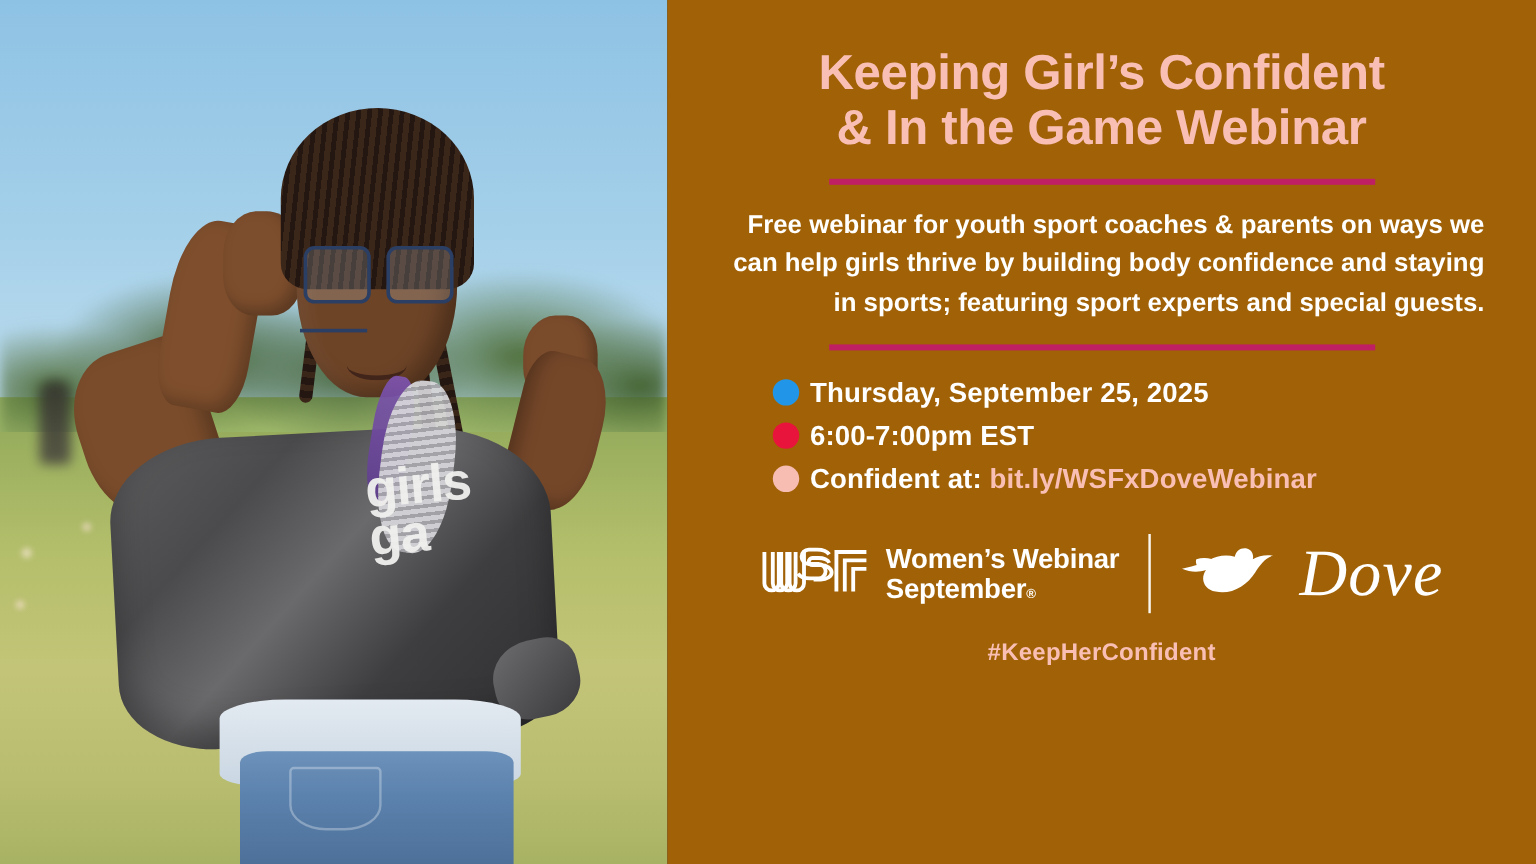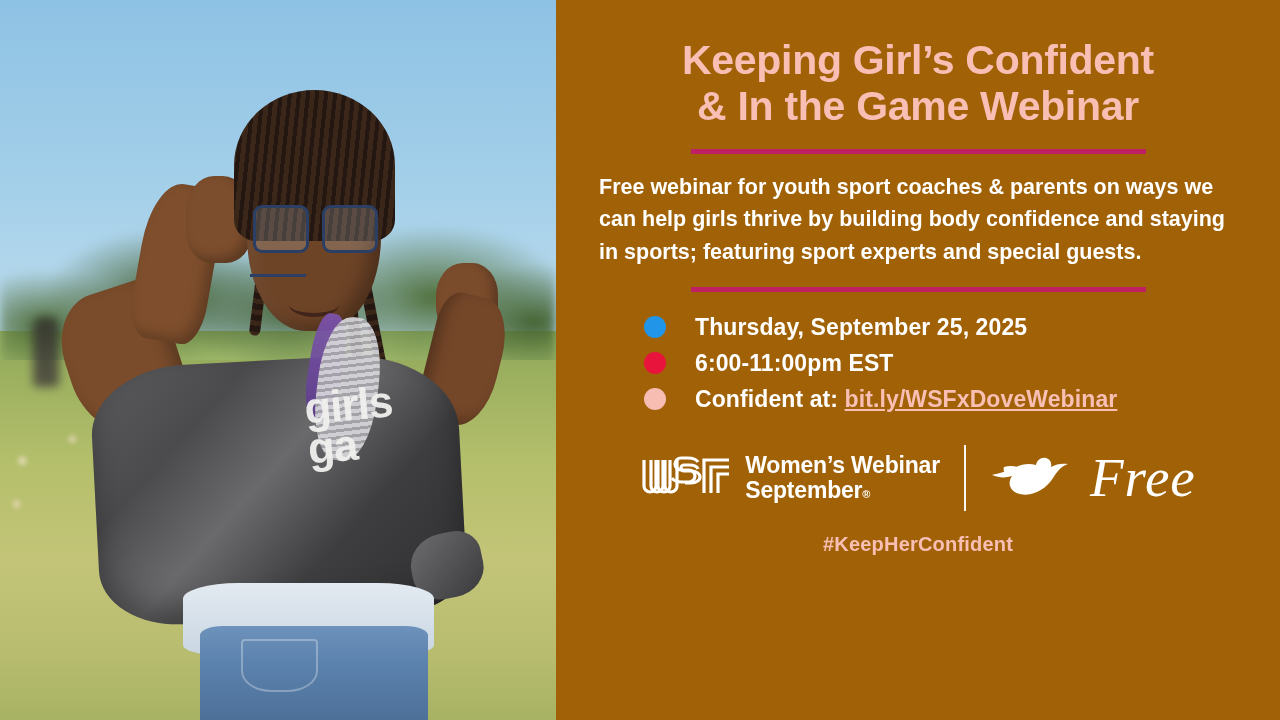--- a/index.html
+++ b/index.html
@@ -164,34 +164,34 @@
   .title{
     color:#f9bfb5; font-weight:700; font-size:41px; line-height:1.12;
     text-align:center; letter-spacing:-.3px; max-width:640px;
   }
   .rule{
     width:455px; height:5px; background:#bf1f63; margin:19px 0 0 0;
   }
   .rule.second{ margin-top:18px; }
   .blurb{
     color:#ffffff; font-weight:700; font-size:21.5px; line-height:1.52;
-    text-align:left; max-width:638px; margin-top:17px;
+    text-align:right; max-width:638px; margin-top:17px;
   }
   .details{
     margin-top:22px; width:560px;
     display:flex; flex-direction:column; gap:9px;
     align-self:center; padding-left:6px;
   }
-  .row{ display:flex; align-items:center; gap:29px; }
+  .row{ display:flex; align-items:center; gap:9px; }
   .dot{ width:22px; height:22px; border-radius:50%; flex:0 0 22px; }
   .row-text{
     color:#ffffff; font-weight:700; font-size:23px; letter-spacing:.1px;
     white-space:nowrap;
   }
-  .link{ color:#f9bfb5;text-decoration:underline; }
+  .link{ color:#f9bfb5; }
 
   .logos{
     margin-top:26px; display:flex; align-items:center; gap:24px;
     height:78px;
   }
   .wsf{ display:flex; align-items:center; gap:13px; }
   .wsf-mark svg{ display:block; }
   .wsf-words{
     color:#fff; font-weight:800; font-size:23px; line-height:1.08;
     letter-spacing:-.2px; white-space:nowrap;
@@ -265,21 +265,21 @@
 
   <div class="details">
 
     <div class="row">
       <span class="dot" style="background:#2196e8"></span>
       <span class="row-text">Thursday, September 25, 2025</span>
     </div>
 
     <div class="row">
       <span class="dot" style="background:#e8143c"></span>
-      <span class="row-text">6:00-11:00pm EST</span>
+      <span class="row-text">6:00-7:00pm EST</span>
     </div>
 
     <div class="row">
       <span class="dot" style="background:#f7bcb2"></span>
       <span class="row-text"><span>Confident at:</span>
         <span class="link">bit.ly/WSFxDoveWebinar</span></span>
     </div>
 
   </div>
 
@@ -307,20 +307,20 @@
 
     <div class="divider-v"></div>
 
     <div class="dove">
       <span>
         <svg width="86" height="46" viewBox="0 0 86 46" fill="#ffffff">
           <path d="M2 22c7 3 14 3 20 1-5 7-2 16 8 18 13 3 26-5 33-16 4-6 8-12 15-14-6-1-12 0-17 3 1-4-1-8-5-9-5-1-9 2-10 7-7-2-15-1-22 3-8 4-15 5-22 7z"></path>
           <path d="M14 14c6-2 13-1 18 2-6 0-12 1-16 4-2 1-3-5-2-6z"></path>
         </svg>
       </span>
-      <span class="dove-word">Free</span>
+      <span class="dove-word">Dove</span>
     </div>
 
   </div>
 
   <div class="hashtag">#KeepHerConfident</div>
 
 </div>
 
 </body></html>

